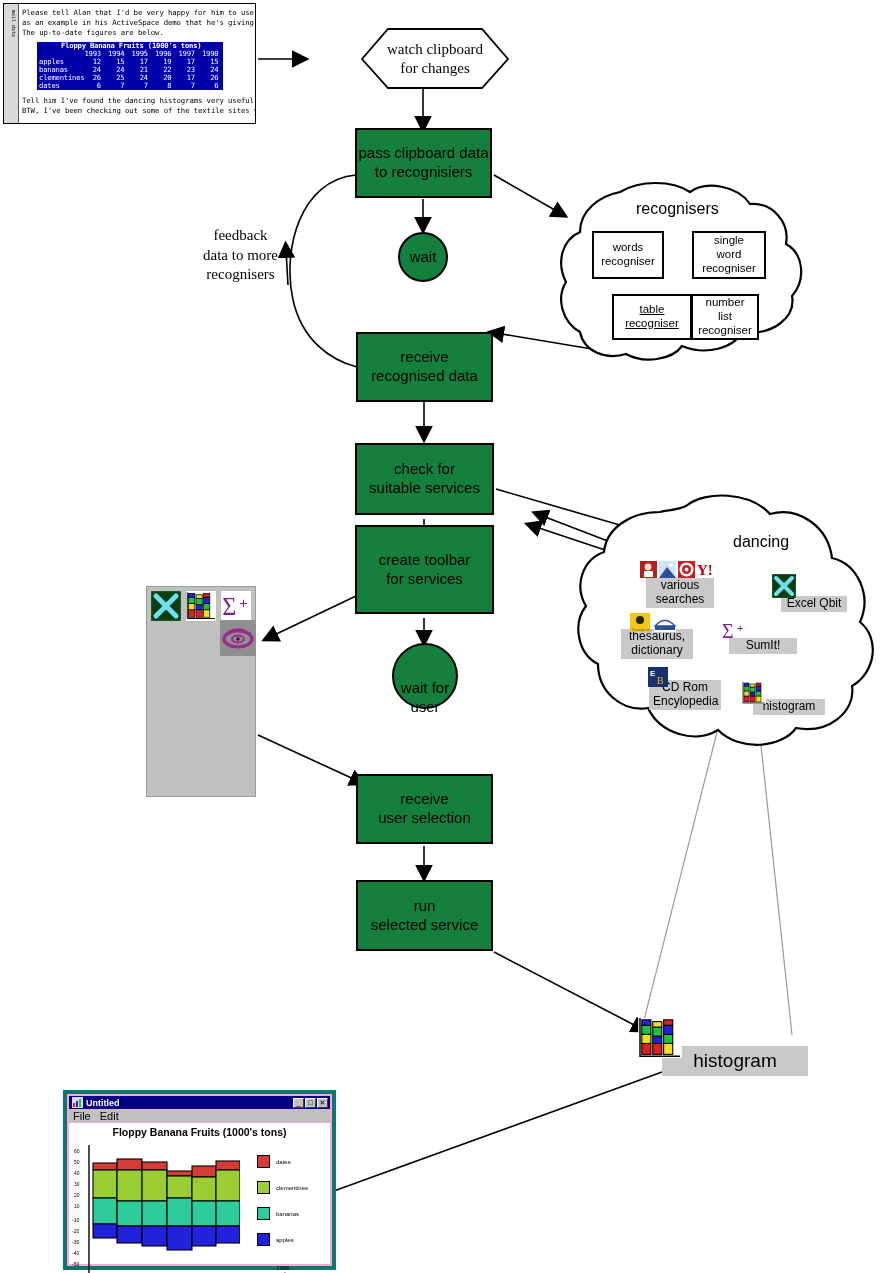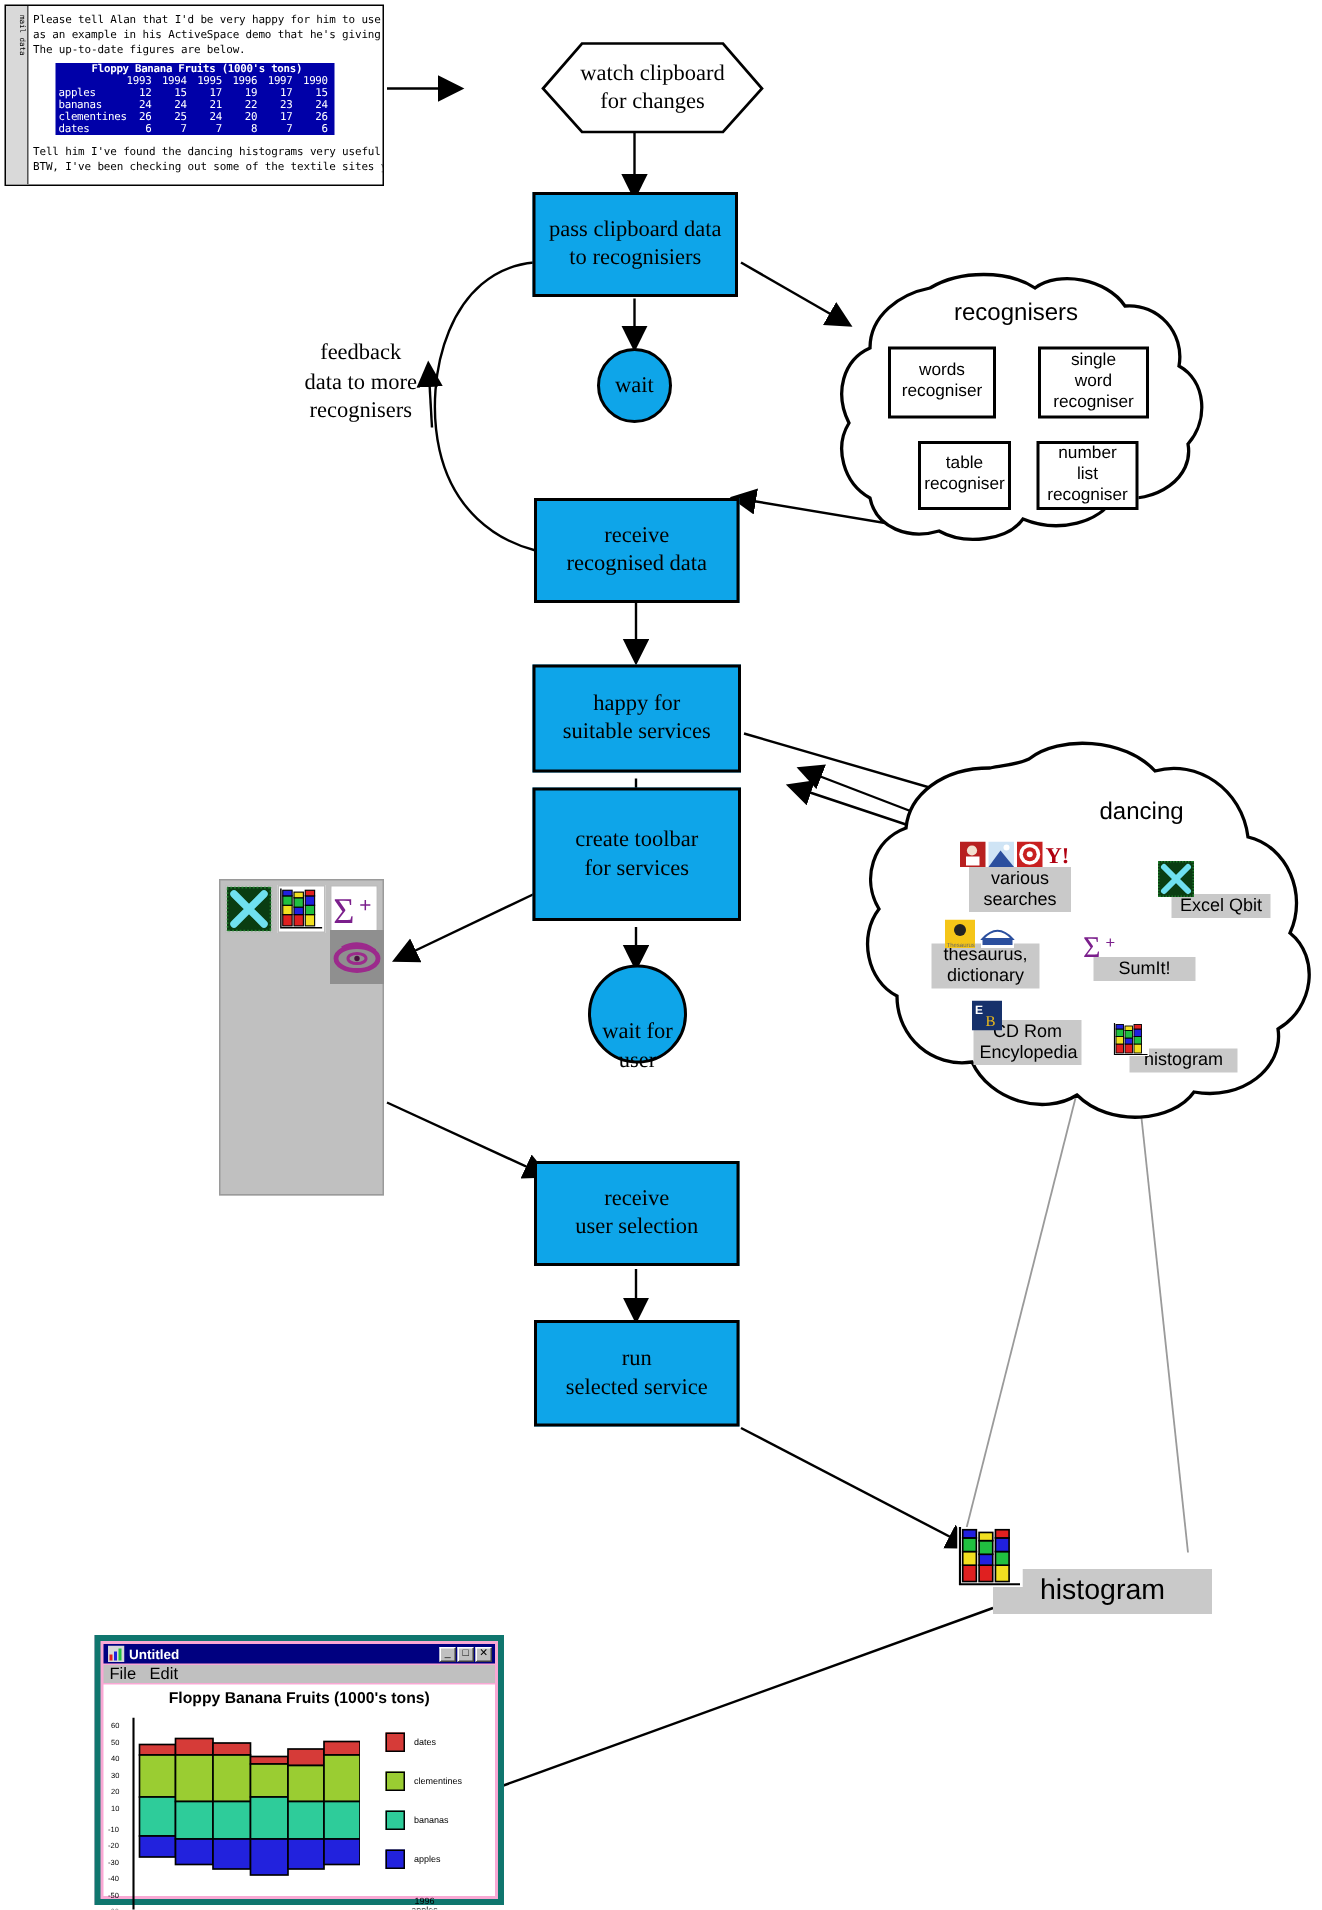--- a/index.html
+++ b/index.html
@@ -1,22 +1,22 @@
 <!DOCTYPE html>
 <html><head>
 <meta charset="utf-8">
 <style>
   html,body{margin:0;padding:0;background:#ffffff;}
   body{width:881px;height:1273px;position:relative;overflow:hidden;
        font-family:"Liberation Sans", sans-serif;}
   .abs{position:absolute;}
 
   
-  .node{position:absolute;border:2px solid #000;background:#0ea5e9;
-        font-family:Liberation Serif, serif;font-size:15px;color:#000;
+  .node{position:absolute;border:2px solid #000;background:#15803d;
+        font-family:Liberation Sans, sans-serif;font-size:15px;color:#000;
         display:flex;align-items:center;justify-content:center;text-align:center;
         line-height:1.25;box-sizing:border-box;z-index:6;}
   .node.circle{border-radius:50%;}
   .hexwrap{position:absolute;z-index:6;}
   .hexwrap .hexlabel{position:absolute;inset:0;display:flex;align-items:center;
         justify-content:center;text-align:center;font-family:"Liberation Serif", serif;
         font-size:15px;line-height:1.25;color:#000;}
   .freetext{position:absolute;font-family:"Liberation Serif", serif;font-size:15px;
         text-align:center;line-height:1.3;color:#000;z-index:6;}
 
@@ -237,21 +237,21 @@
 <div class="freetext" style="left: 178px; top: 226px; width: 125px; white-space: pre-line;">feedback
 data to more
 recognisers</div>
 
 <div class="node" style="left:356px;top:332px;width:137px;height:70px;">
   <span style="white-space: pre-line;">receive
 recognised data</span>
 </div>
 
 <div class="node" style="left:355px;top:443px;width:139px;height:72px;">
-  <span style="white-space: pre-line;">happy for
+  <span style="white-space: pre-line;">check for
 suitable services</span>
 </div>
 
 <div class="node" style="left:355px;top:525px;width:139px;height:89px;">
   <span style="white-space: pre-line;">create toolbar
 for services</span>
 </div>
 
 <div class="node circle" style="left:392px;top:643px;width:66px;height:66px;">
   <span style="white-space: pre-line; margin-top: 44px;">wait for
@@ -271,21 +271,21 @@
 <div class="cloud-title" style="left:636px;top:200px;">recognisers</div>
 <div class="rbox" style="left:592px;top:231px;width:72px;height:48px;">
   <span style="white-space: pre-line;">words
 recogniser</span>
 </div>
 <div class="rbox" style="left:692px;top:231px;width:74px;height:48px;">
   <span style="white-space: pre-line;">single
 word
 recogniser</span>
 </div>
-<div class="rbox" style="left:612px;top:294px;width:62px;height:46px;">
+<div class="rbox" style="left:612px;top:294px;width:80px;height:46px;text-decoration:underline;">
   <span style="white-space: pre-line;">table
 recogniser</span>
 </div>
 <div class="rbox" style="left:691px;top:294px;width:68px;height:46px;">
   <span style="white-space: pre-line;">number
 list
 recogniser</span>
 </div>
 
 <div class="cloud-title" style="left:733px;top:533px;">dancing</div>

